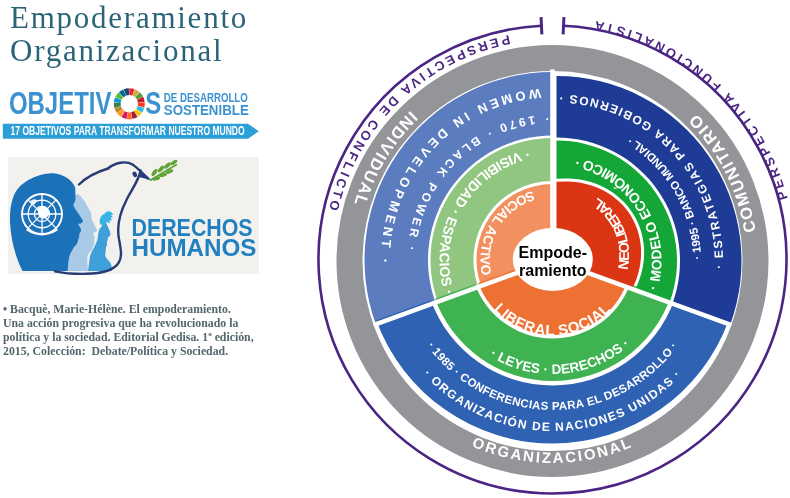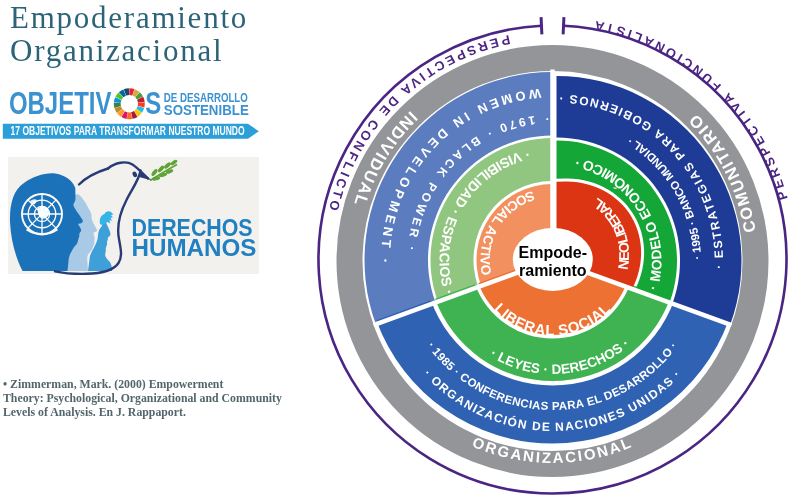--- a/index.html
+++ b/index.html
@@ -143,13 +143,13 @@
 <text font-family="Liberation Sans, sans-serif" font-size="15" font-weight="bold" fill="#fff" letter-spacing="0.5"><textPath href="#tp11" startOffset="50%" text-anchor="middle">LIBERAL SOCIAL</textPath></text>
 <text font-family="Liberation Sans, sans-serif" font-size="13.5" font-weight="bold" fill="#fff" letter-spacing="0.1"><textPath href="#tp12" startOffset="50%" text-anchor="middle">· LEYES · DERECHOS ·</textPath></text>
 <text font-family="Liberation Sans, sans-serif" font-size="11.5" font-weight="bold" fill="#fff" letter-spacing="0.35"><textPath href="#tp13" startOffset="50%" text-anchor="middle">· 1985 · CONFERENCIAS PARA EL DESARROLLO ·</textPath></text>
 <text font-family="Liberation Sans, sans-serif" font-size="12" font-weight="bold" fill="#fff" letter-spacing="1.3"><textPath href="#tp14" startOffset="50%" text-anchor="middle">· ORGANIZACIÓN DE NACIONES UNIDAS ·</textPath></text>
 <text font-family="Liberation Sans, sans-serif" font-size="15" font-weight="bold" fill="#fff" letter-spacing="2.1"><textPath href="#tp15" startOffset="50%" text-anchor="middle">ORGANIZACIONAL</textPath></text>
 <text font-family="Liberation Sans, sans-serif" font-size="13" font-weight="bold" fill="#4b2583" letter-spacing="3.2"><textPath href="#tp16" startOffset="50%" text-anchor="middle">PERSPECTIVA DE CONFLICTO</textPath></text>
 <text font-family="Liberation Sans, sans-serif" font-size="13" font-weight="bold" fill="#4b2583" letter-spacing="3.2"><textPath href="#tp17" startOffset="50%" text-anchor="middle">PERSPECTIVA FUNCIONALISTA</textPath></text>
       <text x="552.8" y="258" text-anchor="middle" font-family="Liberation Sans, sans-serif" font-size="16" font-weight="bold" fill="#000">Empode-</text>
       <text x="552.8" y="275.6" text-anchor="middle" font-family="Liberation Sans, sans-serif" font-size="16" font-weight="bold" fill="#000">ramiento</text>
   </svg>
-  <div class="cite" style="top:377px">• Zimmerman, Mark. (2000) Empowerment<br>Theory: Psychological, Organizational and Community<br>Levels of Analysis. En J. Rappaport.</div>
+  <div class="cite" style="top:302px">• Bacquè, Marie-Hélène. El empoderamiento.<br>Una acción progresiva que ha revolucionado la<br>política y la sociedad. Editorial Gedisa. 1ª edición,<br>2015, Colección:&nbsp; Debate/Política y Sociedad.</div>
 </div>
 </body></html>

